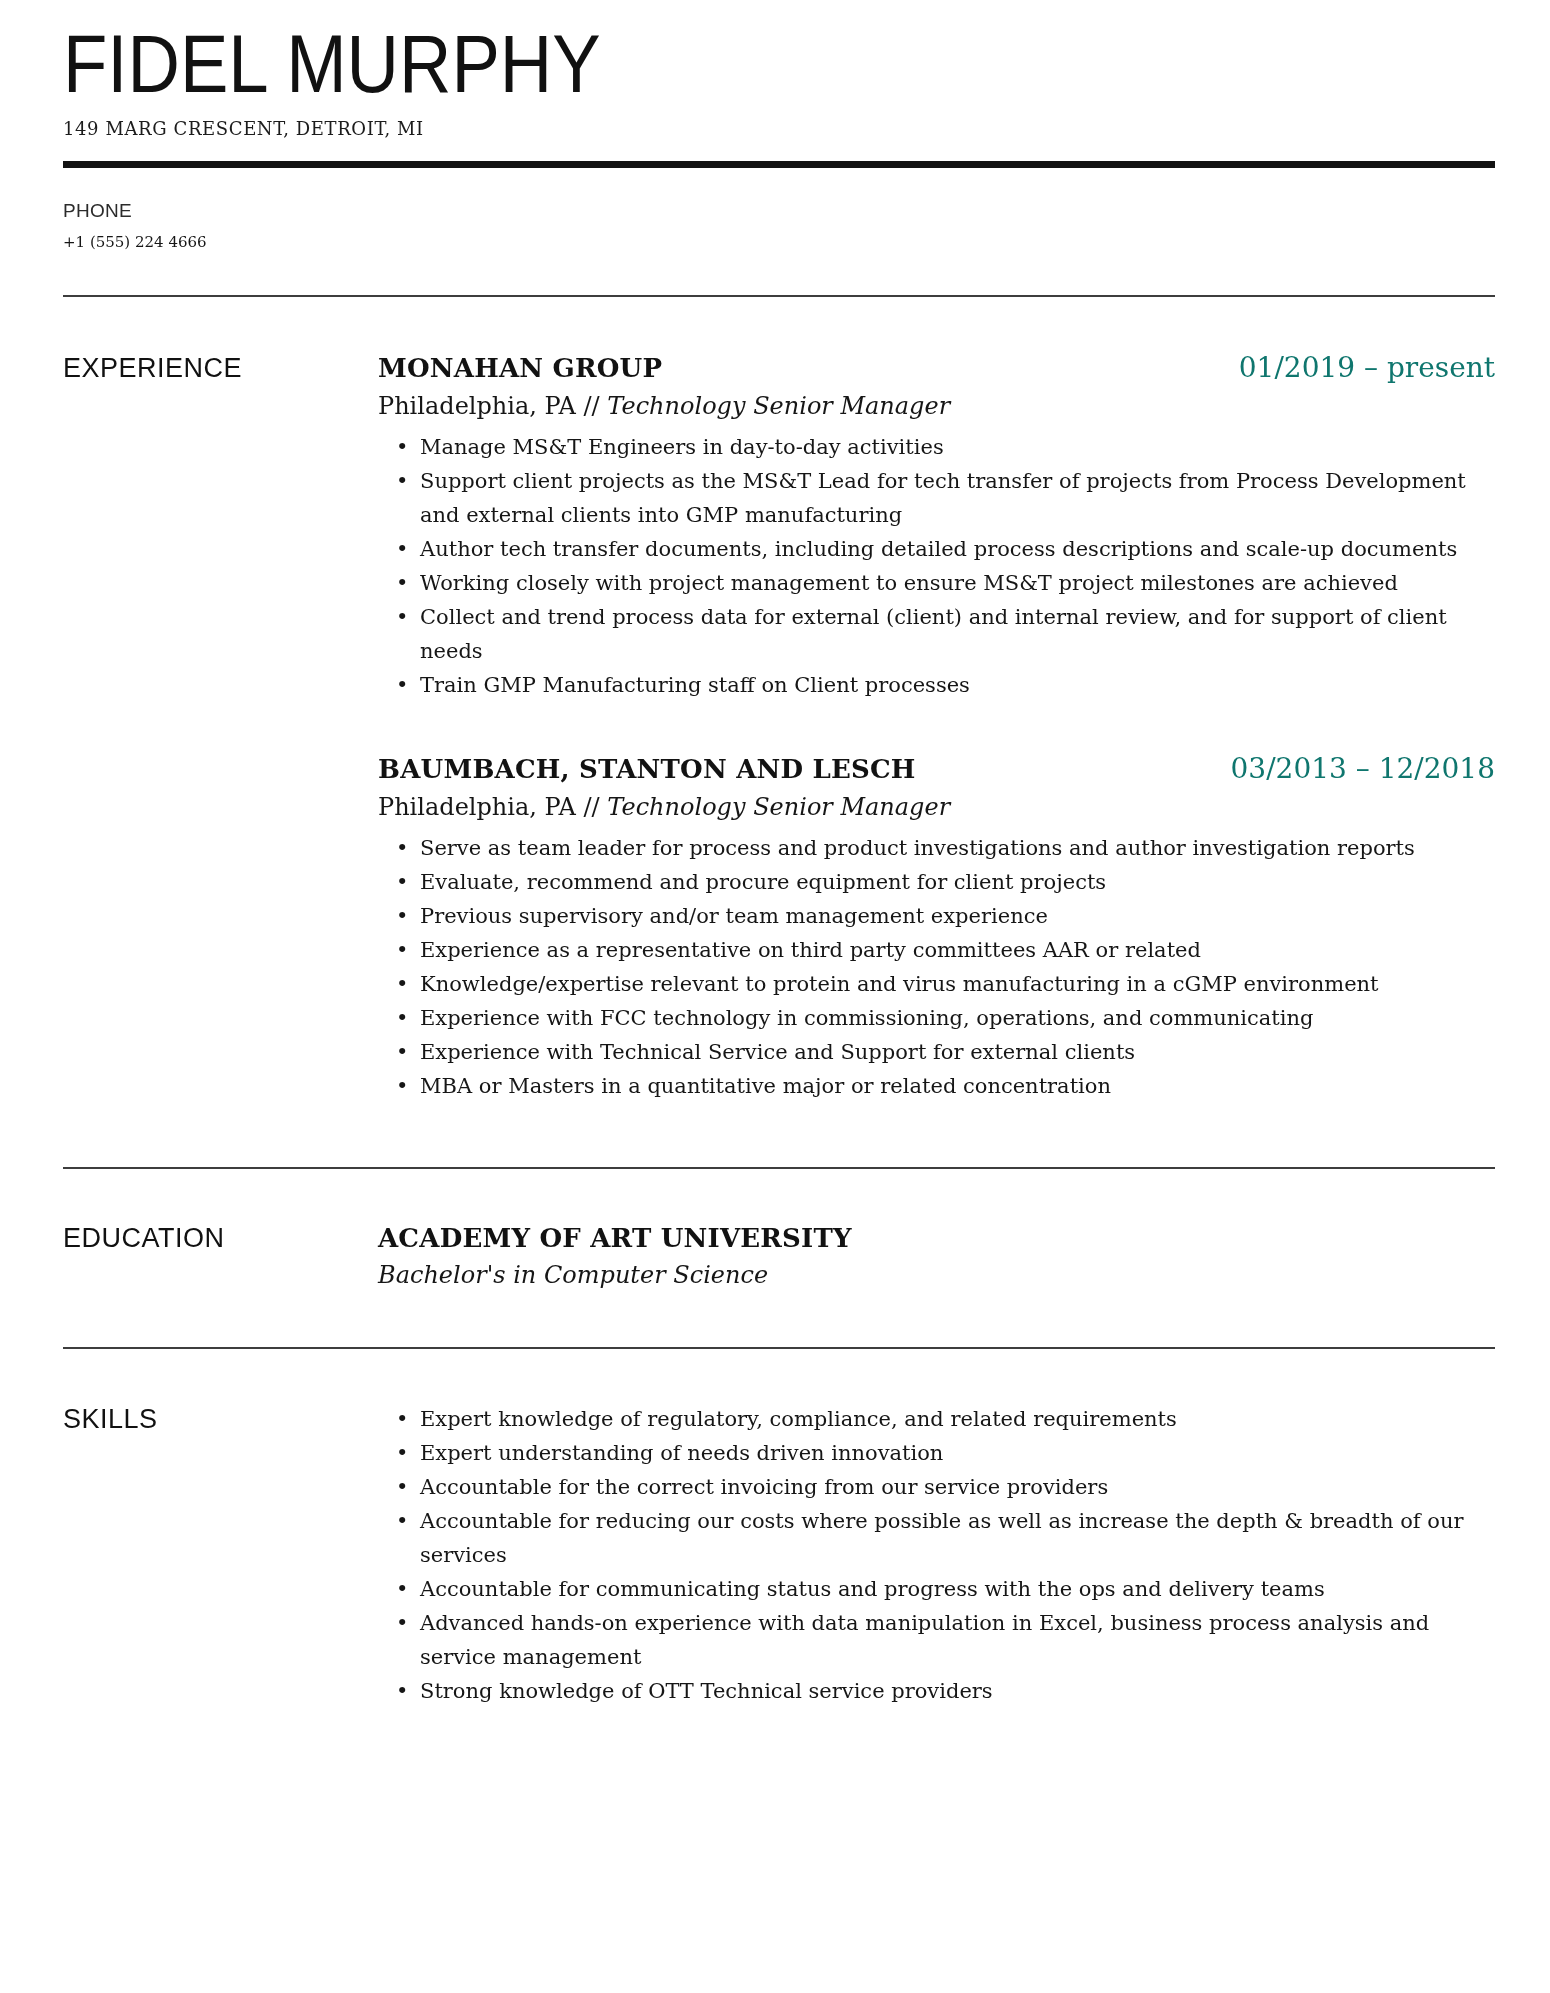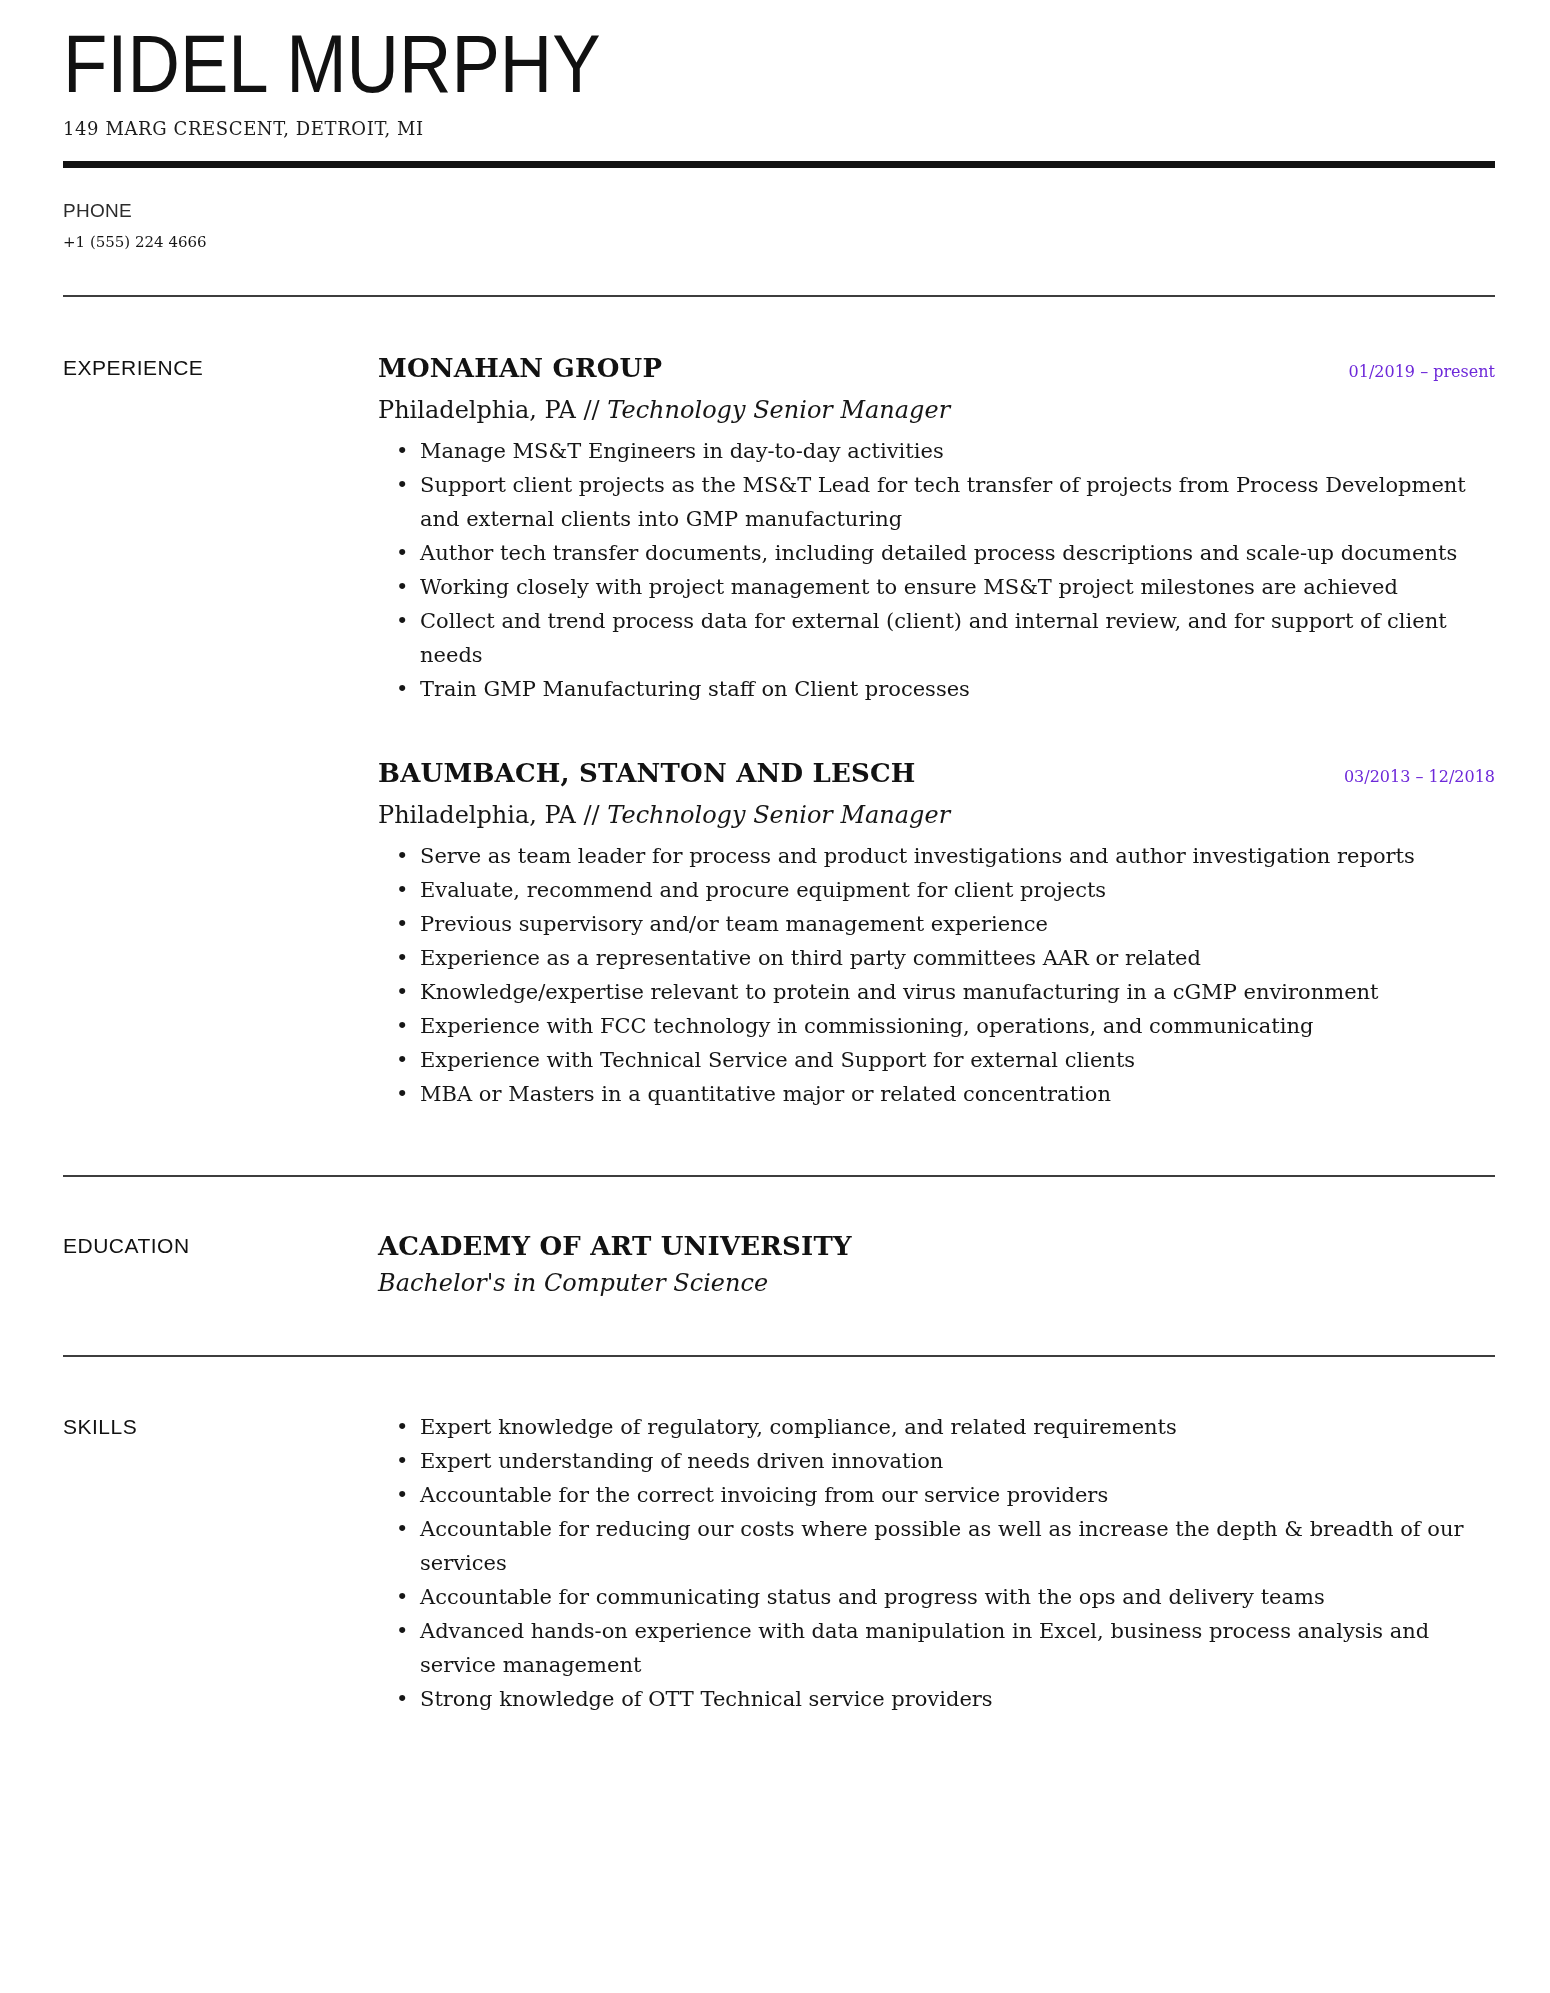--- a/index.html
+++ b/index.html
@@ -69,21 +69,21 @@
   }
   .section.experience { padding: 56px 0 64px 0; }
   .section.education  { padding: 54px 0 58px 0; }
   .section.skills     { padding: 53px 0 0 0; }
   .section-label-col {
     width: 315px;
     flex: 0 0 315px;
   }
   .section-label {
     font-family: "Liberation Sans", sans-serif;
-    font-size: 21px;
+    font-size: 27px;
     line-height: 30px;
     letter-spacing: 0.5px;
     color: #111111;
   }
   .section.skills .section-label { line-height: 34px; }
   .section-content { flex: 1 1 auto; min-width: 0; }
 
   
   .job + .job { margin-top: 52px; }
   .job-header {
@@ -94,23 +94,23 @@
   .company {
     font-family: "DejaVu Serif", serif;
     font-size: 26px;
     font-weight: 700;
     line-height: 30px;
     color: #121212;
     letter-spacing: 0.2px;
   }
   .dates {
     font-family: "DejaVu Serif", serif;
-    font-size: 16px;
-    line-height: 30px;
-    color: #6d28d9;
+    font-size: 28px;
+    line-height: 30px;
+    color: #0f766e;
     white-space: nowrap;
   }
   .job-subline {
     margin-top: 9px;
     font-family: "DejaVu Serif", serif;
     font-size: 24px;
     line-height: 28px;
     color: #161616;
   }
   .job-subline .job-title { font-style: italic; }

